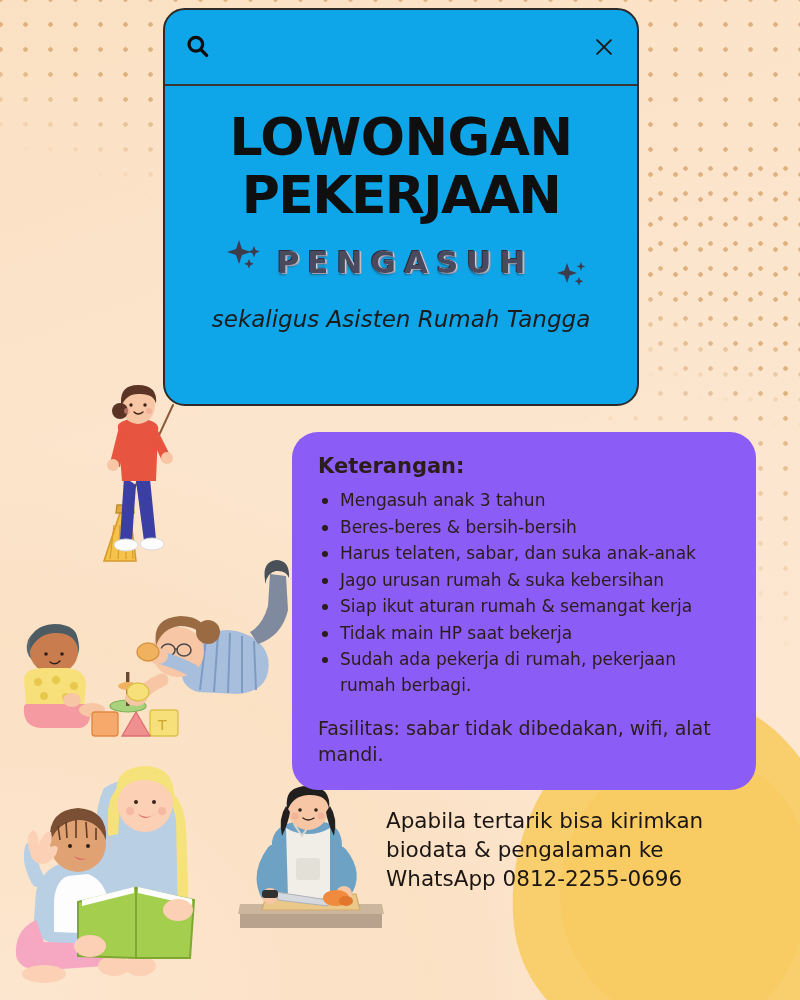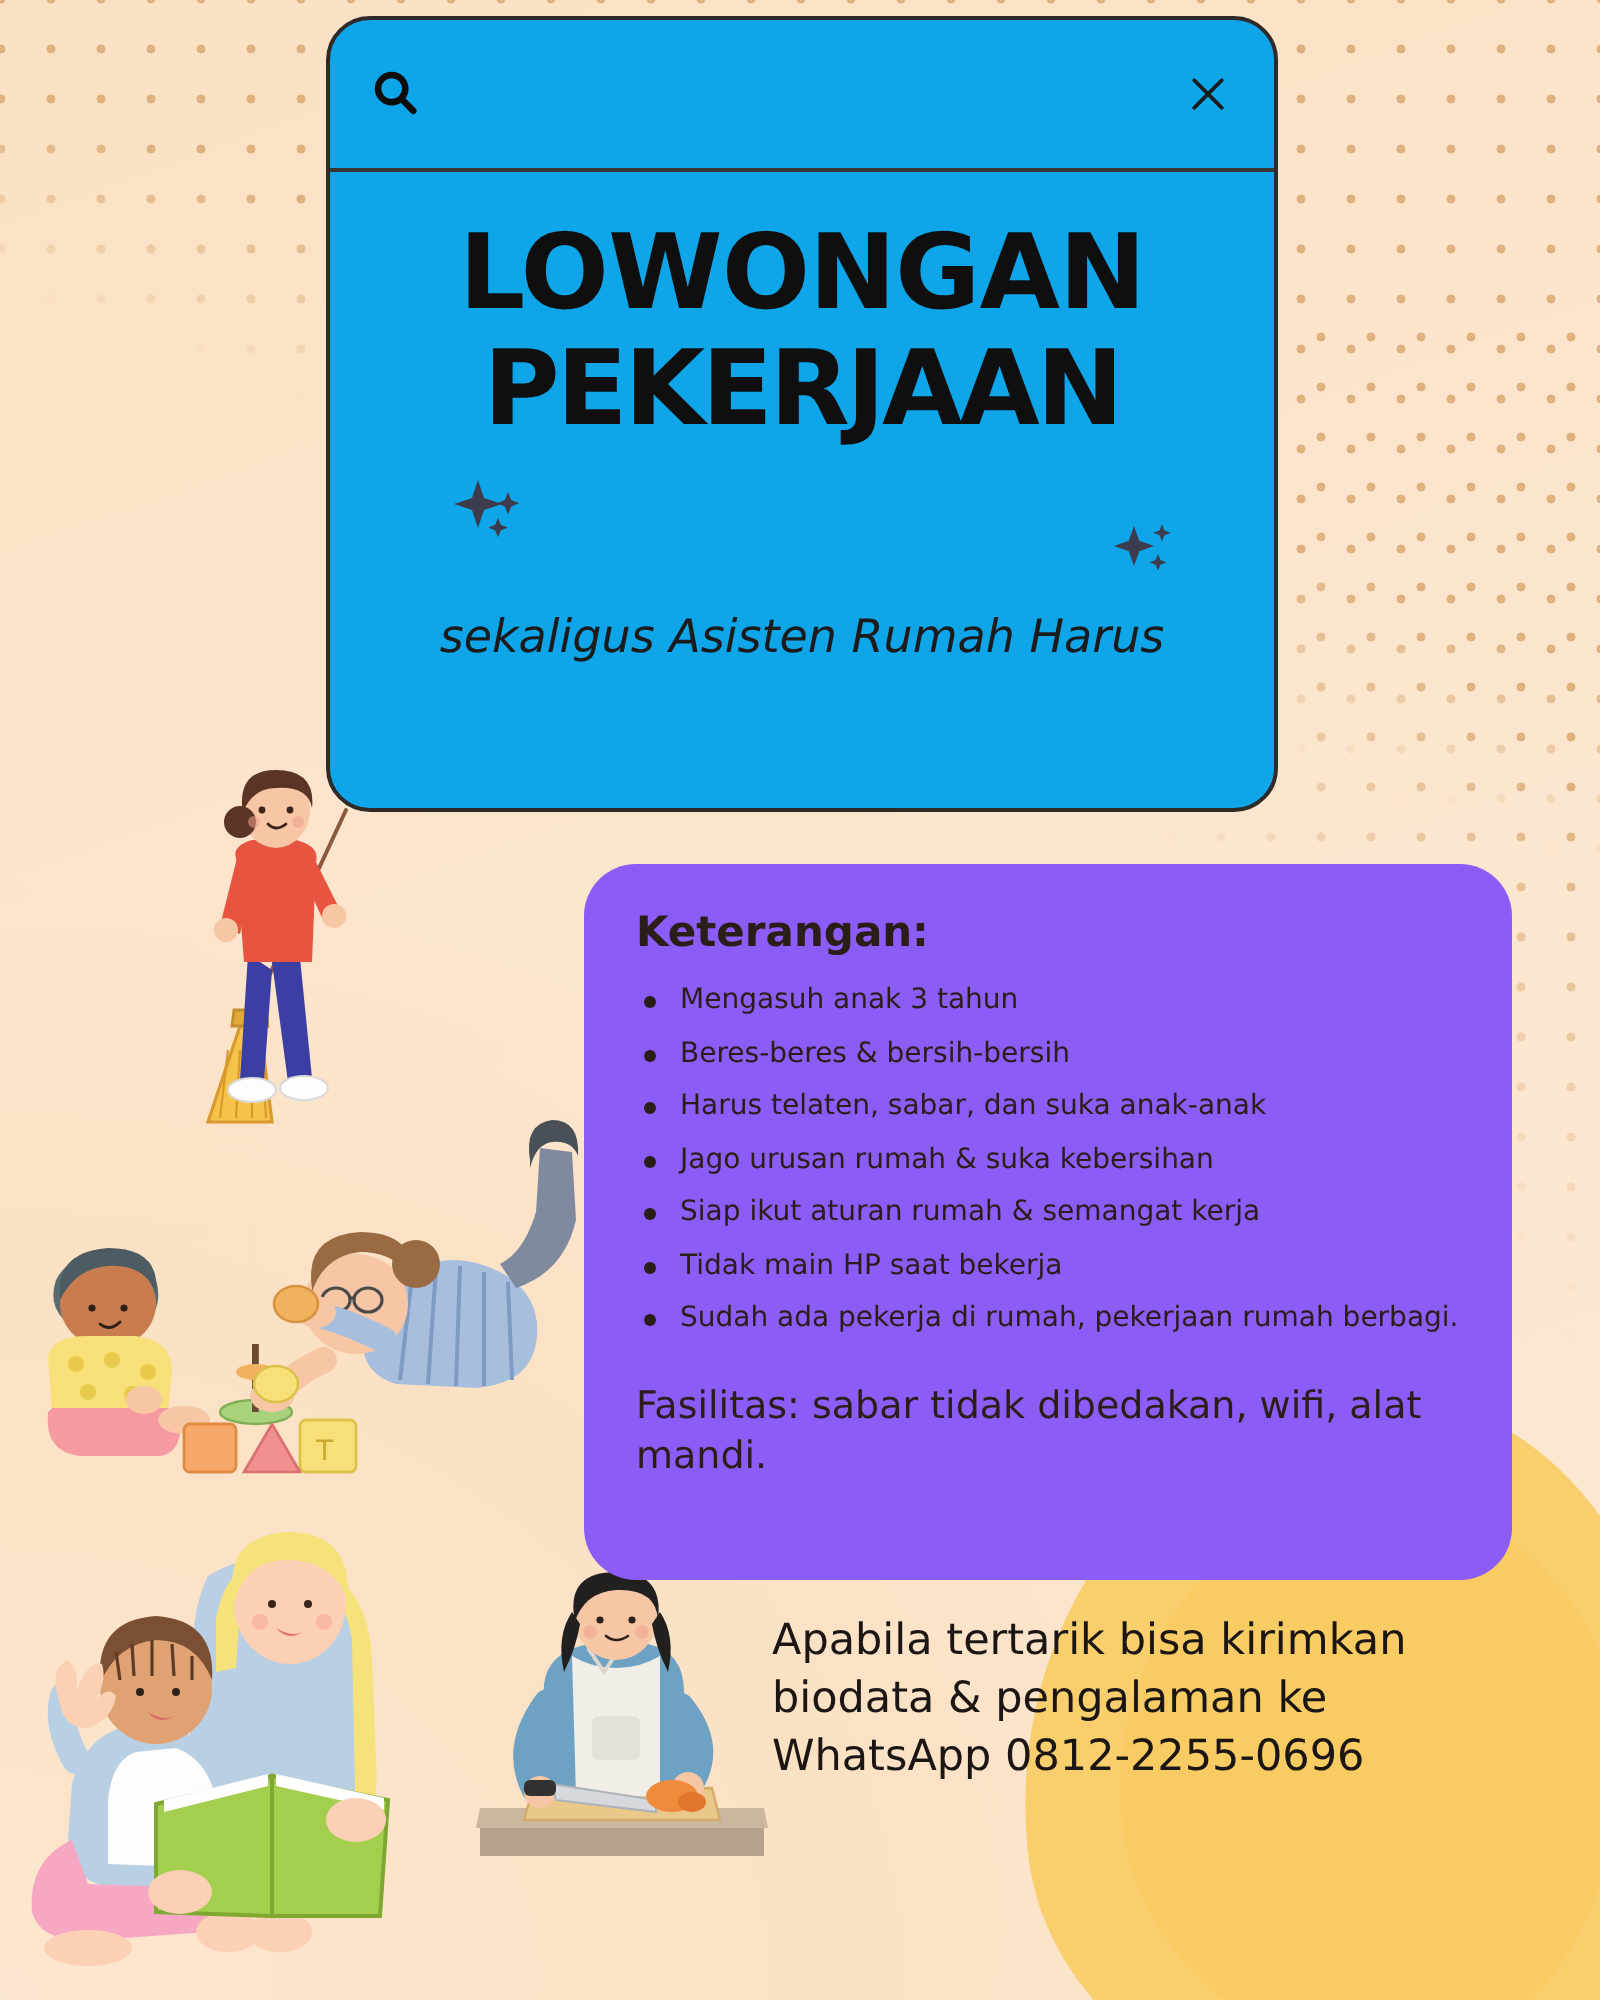--- a/index.html
+++ b/index.html
@@ -128,21 +128,21 @@
     box-shadow:0 0 0 0 rgba(0,0,0,0);
   }
   .panel-title{
     font-family:"DejaVu Sans", sans-serif;
     font-weight:700;font-size:21px;color:#2b1d18;margin:0 0 10px 0;
   }
   .panel ul{list-style:none;margin:0;padding:0;}
   .panel li{
     position:relative;padding-left:22px;
     font-family:"DejaVu Sans", sans-serif;
-    font-size:14px;line-height:25.5px;color:#2b1d18;
+    font-size:17px;line-height:25.5px;color:#2b1d18;
     margin-bottom:1px;
   }
   .panel li::before{
     content:"";position:absolute;left:4px;top:10px;width:6px;height:6px;
     border-radius:50%;background:#2b1d18;
   }
   .facilities{
     font-family:"DejaVu Sans", sans-serif;
     font-size:19px;line-height:25.5px;color:#2b1d18;margin-top:18px;
   }
@@ -373,30 +373,31 @@
       <div class="title-l2">PEKERJAAN</div>
 
       <div class="role-row">
         <span class="spark spark-left">
           <svg width="36" height="34" viewBox="0 0 36 34">
             <path d="M12 2 L15 11 L24 14 L15 17 L12 26 L9 17 L0 14 L9 11 Z" fill="#3d3c4d"></path>
             <path d="M27 8 L28.6 12 L32.6 13.6 L28.6 15.2 L27 19.2 L25.4 15.2 L21.4 13.6 L25.4 12 Z" fill="#3d3c4d"></path>
             <path d="M22 21 L23.4 24.4 L26.8 25.8 L23.4 27.2 L22 30.6 L20.6 27.2 L17.2 25.8 L20.6 24.4 Z" fill="#3d3c4d"></path>
           </svg>
         </span>
+        <span class="role">PENGASUH</span>
         <span class="spark spark-right">
           <svg width="34" height="30" viewBox="0 0 34 30">
             <path d="M12 3 L14.6 10.4 L22 13 L14.6 15.6 L12 23 L9.4 15.6 L2 13 L9.4 10.4 Z" fill="#3d3c4d"></path>
             <path d="M26 2 L27.2 5.2 L30.4 6.4 L27.2 7.6 L26 10.8 L24.8 7.6 L21.6 6.4 L24.8 5.2 Z" fill="#3d3c4d"></path>
             <path d="M24 17 L25.2 20 L28.2 21.2 L25.2 22.4 L24 25.4 L22.8 22.4 L19.8 21.2 L22.8 20 Z" fill="#3d3c4d"></path>
           </svg>
         </span>
       </div>
 
-      <div class="sub1">sekaligus Asisten Rumah Harus</div>
+      <div class="sub1">sekaligus Asisten Rumah Tangga</div>
     </div>
   </div>
 
   <div class="panel">
     <div class="panel-title">Keterangan:</div>
     <ul>
       <li>Mengasuh anak 3 tahun</li>
       <li>Beres-beres &amp; bersih-bersih</li>
       <li>Harus telaten, sabar, dan suka anak-anak</li>
       <li>Jago urusan rumah &amp; suka kebersihan</li>

